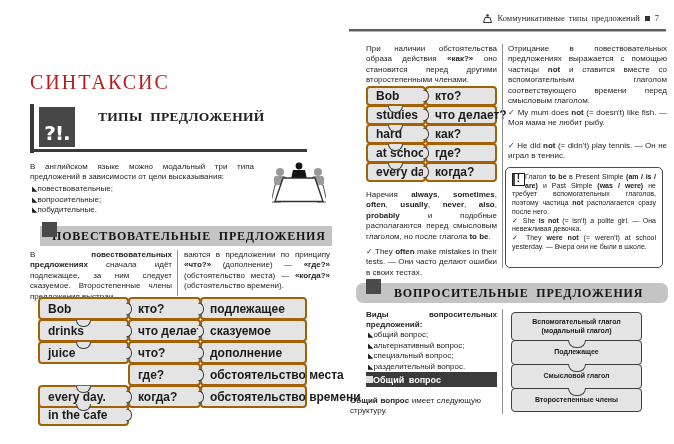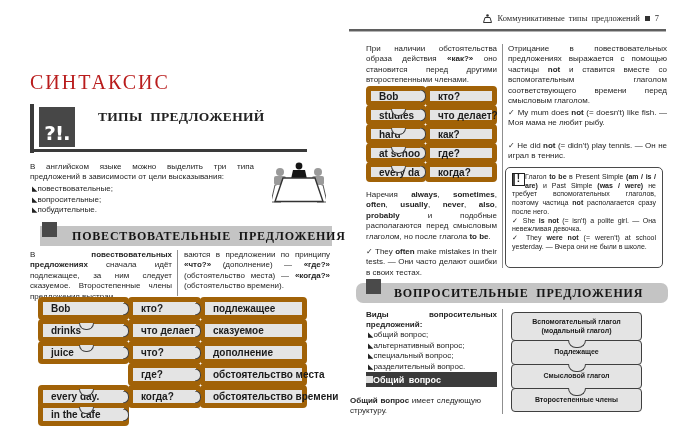--- a/index.html
+++ b/index.html
@@ -20,25 +20,25 @@
   .chapter-title{position:absolute;left:98px;top:108px;font-family:"Liberation Serif",serif;
             font-weight:700;font-size:13.5px;line-height:17px;word-spacing:4px;
             letter-spacing:.3px;color:#222;}
   .bullets{position:absolute;}
   .brow{display:flex;align-items:baseline;line-height:10.7px;font-size:8px;}
   .tri{font-size:7px;margin-right:6px;color:#222;}
   
   .secbar{position:absolute;height:20px;background:#c4c4c4;}
   .secbar .sq{position:absolute;left:2px;top:-4px;width:15px;height:15px;background:#4a4a4a;}
   .secbar .lbl{font-family:"Liberation Serif",serif;font-weight:700;font-size:12px;
-            line-height:20px;letter-spacing:.8px;word-spacing:4px;color:#161616;padding-left:32px;white-space:nowrap;}
+            line-height:20px;letter-spacing:.8px;word-spacing:4px;color:#161616;padding-left:12px;white-space:nowrap;}
   .divv{position:absolute;width:1px;background:#8f8f8f;}
   
-  .pcell{position:absolute;background:#e4e4e4;border:5px solid #a16207;border-radius:4px;
-         display:flex;align-items:center;padding-left:8px;font-weight:700;font-size:10px;
+  .pcell{position:absolute;background:#e4e4e4;border:2px solid #a16207;border-radius:4px;
+         display:flex;align-items:center;padding-left:8px;font-weight:700;font-size:12px;
          color:#1b1b1b;white-space:nowrap;}
   .bump::after{content:"";position:absolute;right:-5px;top:50%;transform:translateY(-50%);
          width:5px;height:11px;background:#e4e4e4;border:1px solid #3f3f3f;border-left:none;
          border-radius:0 7px 7px 0;z-index:3;}
   .notch::before{content:"";position:absolute;top:-1px;width:13px;height:6px;background:#e4e4e4;
          border:1px solid #3f3f3f;border-top:none;border-radius:0 0 9px 9px;z-index:3;}
   .lt.notch::before{left:36px;}
   .rt.notch::before{left:20px;}
   .stackcell{position:absolute;background:#e4e4e4;border:1px solid #3f3f3f;border-radius:4px;
          display:flex;align-items:center;justify-content:center;text-align:center;
@@ -76,21 +76,21 @@
   <div>
     <div class="lp-title">СИНТАКСИС</div>
 
     <div class="vbar"></div>
     <div class="hbar"></div>
     <div class="logo-box">?!.</div>
     <div class="chapter-title">
       <div>ТИПЫ ПРЕДЛОЖЕНИЙ</div>
     </div>
 
-    <div class="t" style="left:30px;top:162px;width:224px;">В английском языке можно выделить три типа предложений в зависимости от цели высказывания:</div>
+    <div class="t" style="left:30px;top:162px;width:224px;">В английском языке можно модальный три типа предложений в зависимости от цели высказывания:</div>
     <div class="bullets" style="left:32px;top:184px;">
       <div class="brow">
           <span class="tri">◣</span>
           <span>повествовательные;</span>
         </div>
       <div class="brow">
           <span class="tri">◣</span>
           <span>вопросительные;</span>
         </div>
       <div class="brow">

